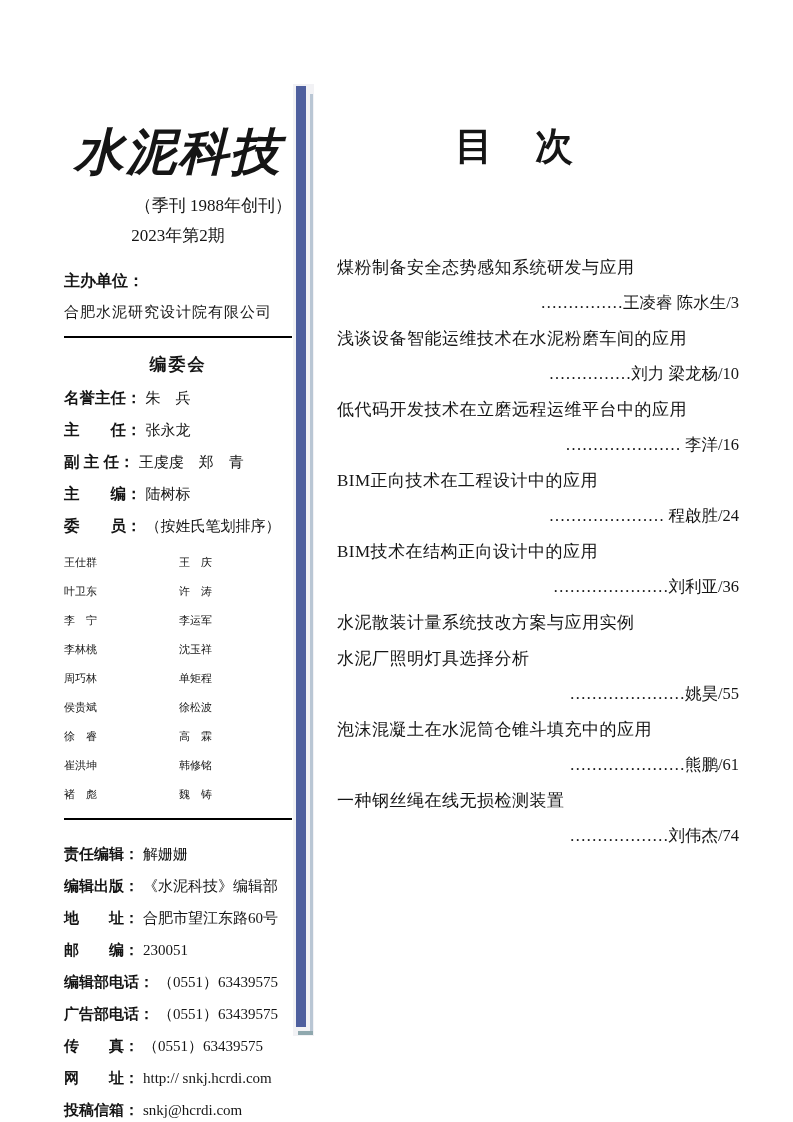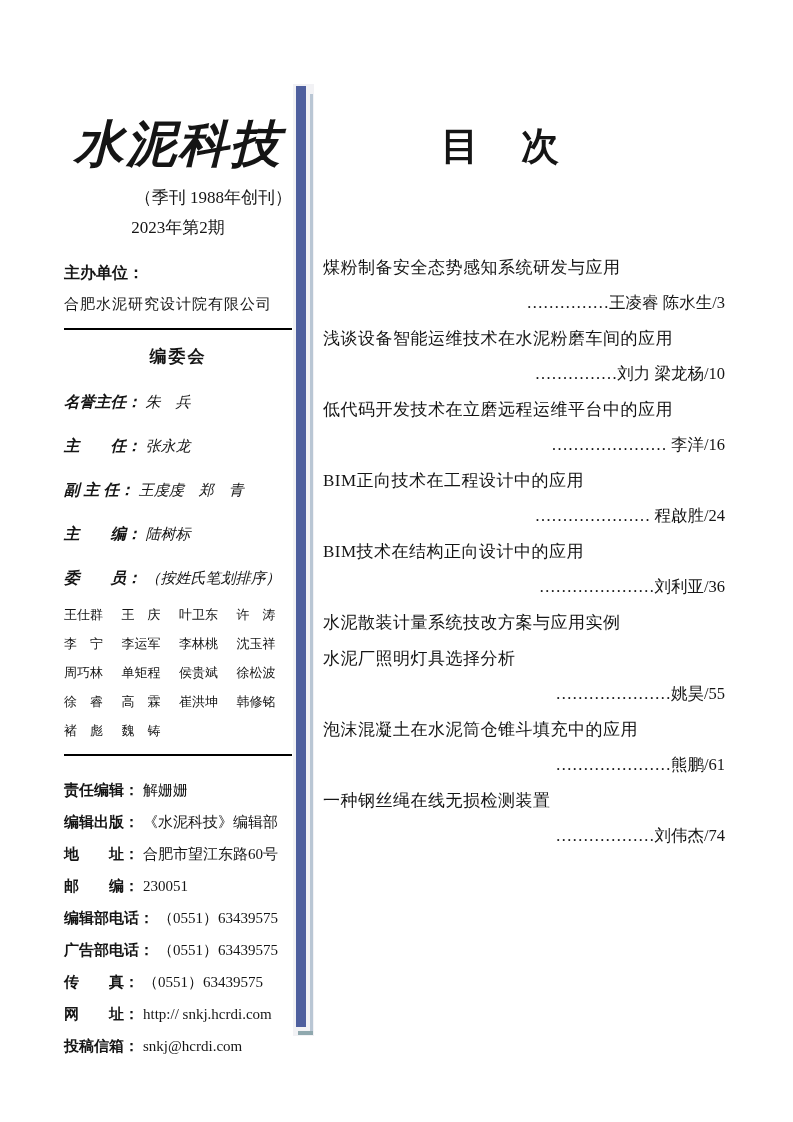--- a/index.html
+++ b/index.html
@@ -4,52 +4,52 @@
 <style>
   html,body{margin:0;padding:0;background:#ffffff;}
   .page{
     position:relative;width:793px;height:1122px;background:#ffffff;
     font-family:"Liberation Serif","DejaVu Serif",serif;color:#151515;
     overflow:hidden;
   }
   .hei{font-family:"Liberation Sans","DejaVu Sans",sans-serif;font-weight:700;}
 
   
-  .left-col{position:absolute;left:64px;top:4px;width:228px;}
+  .left-col{position:absolute;left:64px;top:12px;width:228px;}
   .masthead-title{
     margin-top:104px;text-align:center;font-size:50px;font-weight:700;
     font-style:italic;letter-spacing:2px;line-height:1.45;white-space:nowrap;
   }
   .sub1{margin-top:4px;text-align:right;font-size:17px;line-height:26px;}
   .sub2{margin-top:4px;text-align:center;font-size:17px;line-height:26px;}
   .org-label{margin-top:20px;font-size:16px;line-height:24px;}
   .org-name{margin-top:7px;font-size:15px;line-height:24px;letter-spacing:1px;}
   .rule{border:none;border-top:2px solid #000;margin:12px 0 0 0;width:100%;}
   .board-heading{margin-top:14px;text-align:center;font-size:17px;line-height:26px;letter-spacing:2px;}
-  .board-row{margin-top:20px;font-size:15px;line-height:23px;white-space:nowrap;font-style:italic;}
+  .board-row{margin-top:8px;font-size:15px;line-height:23px;white-space:nowrap;}
   .board-row .lbl{font-size:15.5px;margin-right:4px;}
   .board-row .val{font-size:15px;}
   .members-grid{
-    margin-top:13px;display:grid;grid-template-columns:repeat(4,1fr);
-    row-gap:6px;column-gap:2px;font-size:13px;line-height:23px;
+    margin-top:13px;display:grid;grid-template-columns:repeat(2,1fr);
+    row-gap:6px;column-gap:2px;font-size:11px;line-height:23px;
   }
   .members-grid span{white-space:nowrap;}
   .info-section{margin-top:20px;}
   .info-row{margin-top:8px;font-size:15px;line-height:23px;white-space:nowrap;}
   .info-row .lbl{font-size:15px;margin-right:4px;}
   .info-row.first{margin-top:22px;}
 
   
   .divider{position:absolute;left:293px;top:84px;width:21px;height:952px;background:#f2f2f5;}
   .divider .bar{position:absolute;left:3px;top:2px;bottom:9px;width:10px;background:#4e5f9e;}
   .divider .shadow-right{position:absolute;right:1px;top:10px;bottom:3px;width:3px;background:#b9c6d4;}
   .divider .shadow-bottom{position:absolute;left:5px;right:1px;bottom:1px;height:4px;background:#8fa8ae;}
 
   
-  .right-col{position:absolute;left:323px;top:0;width:410px;}
+  .right-col{position:absolute;left:337px;top:0;width:410px;}
   .toc-heading{
     margin-top:120px;margin-right:54px;text-align:center;
     font-size:38px;font-weight:600;line-height:52px;letter-spacing:2px;
   }
   .toc-list{margin-top:84px;}
   .toc-entry{margin-bottom:13px;}
   .toc-title{font-size:17px;line-height:23px;letter-spacing:0.5px;}
   .toc-author{margin-top:12px;font-size:16.5px;line-height:23px;text-align:right;padding-right:8px;white-space:pre;}
 </style>
 </head>

